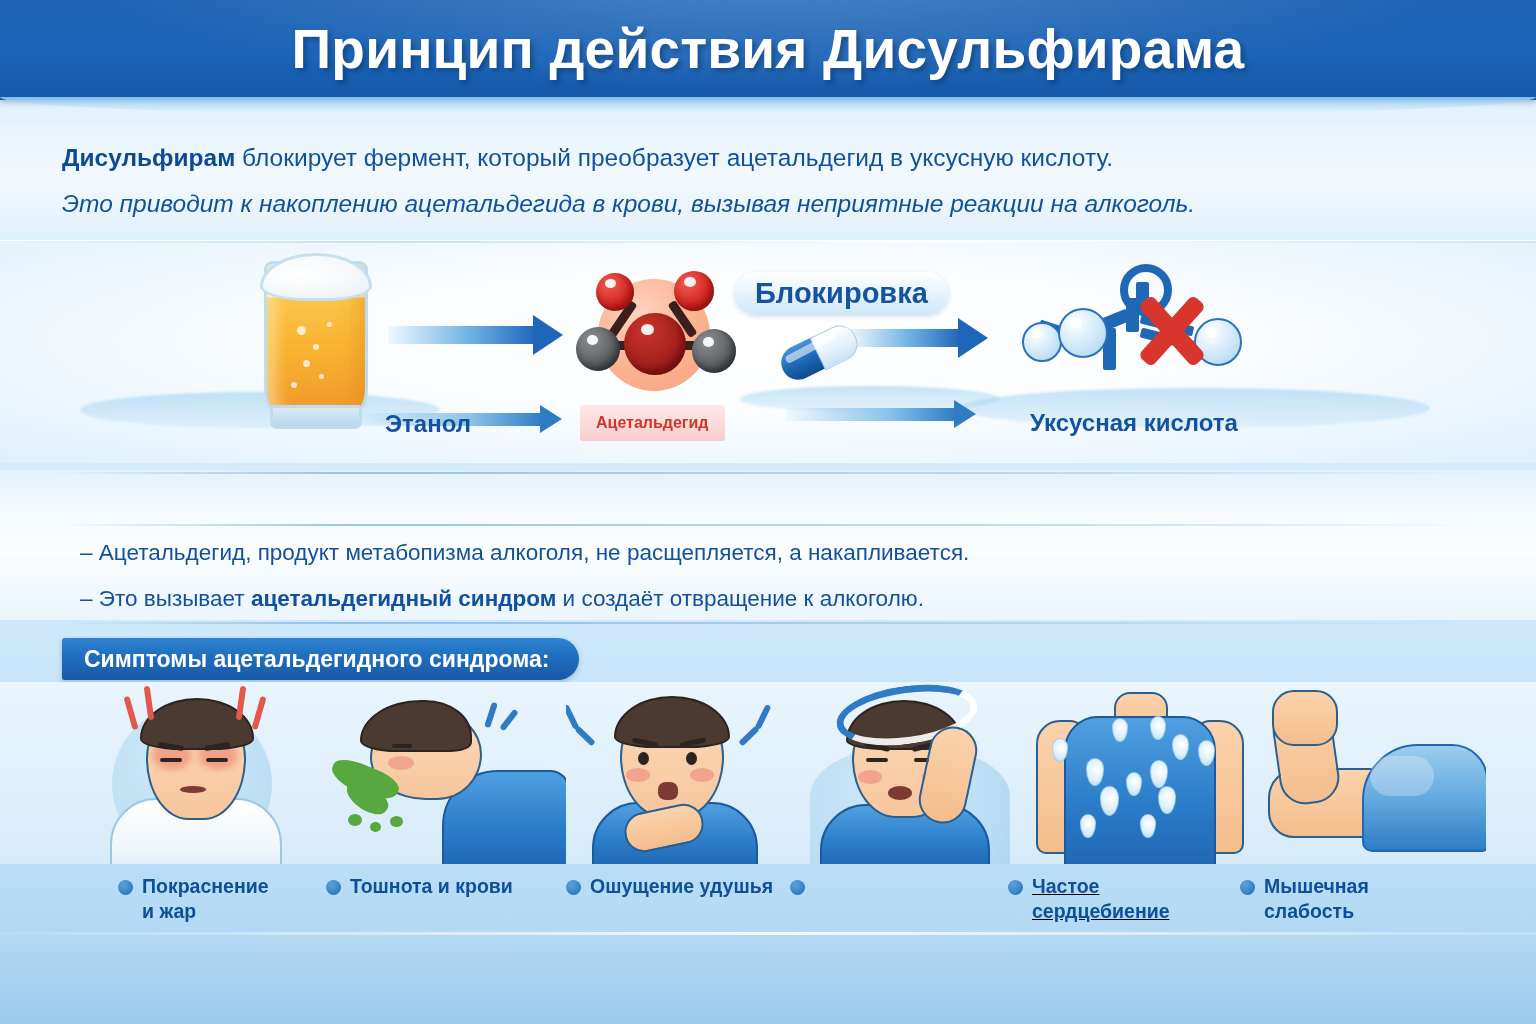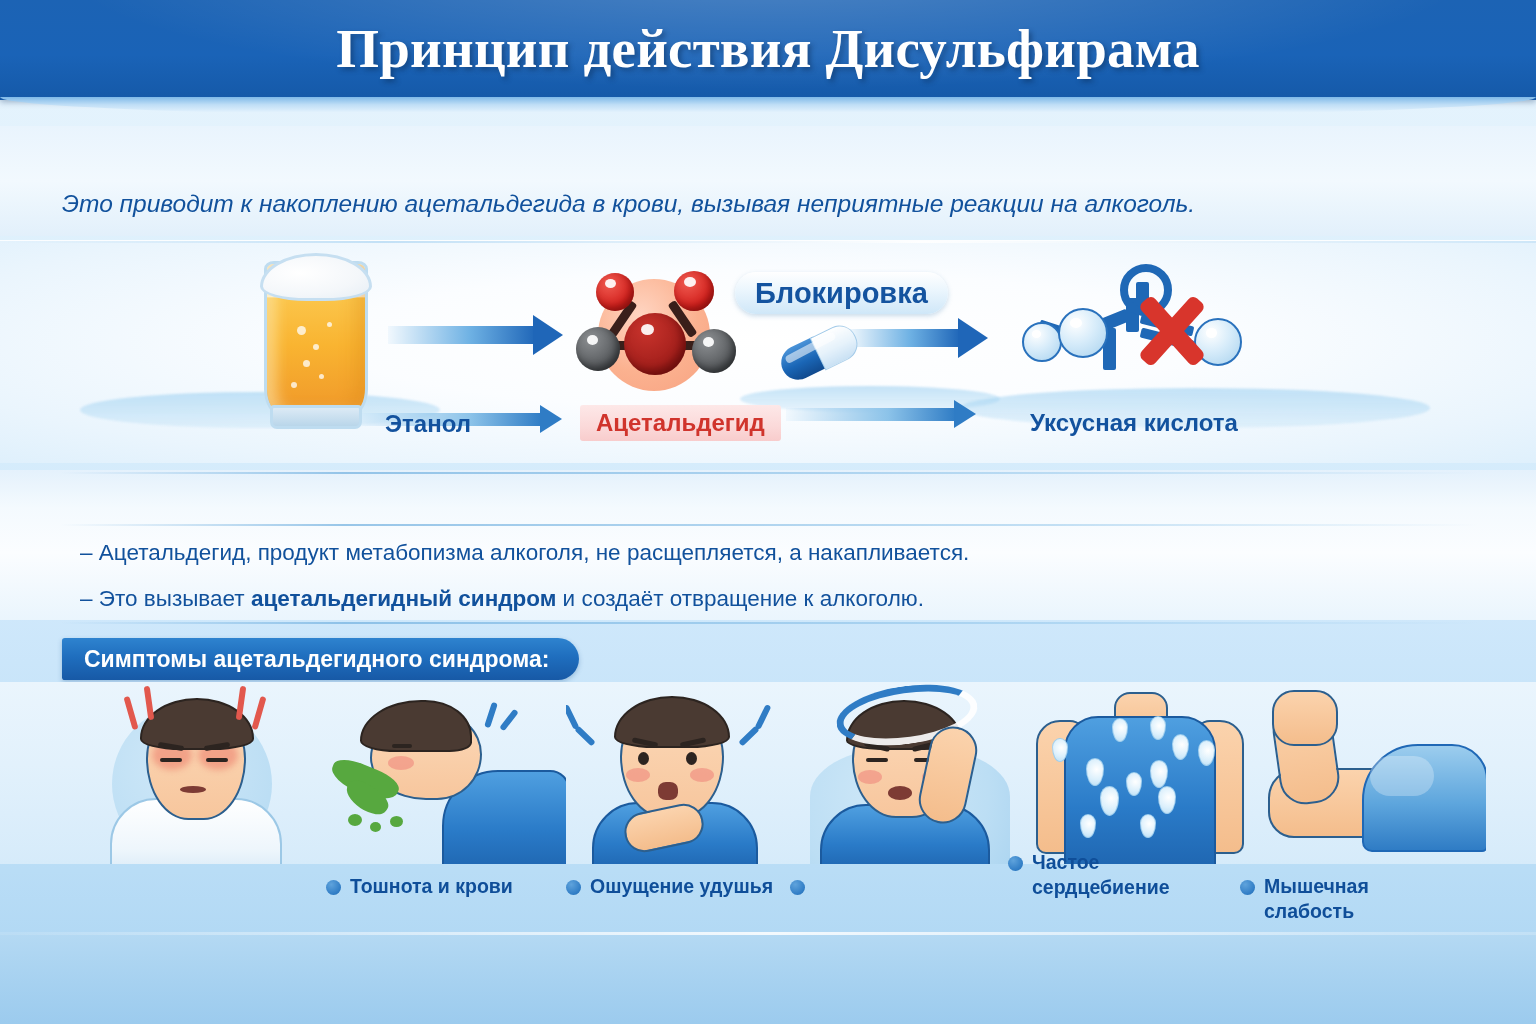--- a/index.html
+++ b/index.html
@@ -21,21 +21,21 @@
   }
   .header-sheen{
     position:absolute;left:0;top:0;width:1536px;height:100px;
     background:radial-gradient(ellipse at 50% -30%,rgba(255,255,255,.22),rgba(255,255,255,0) 65%);
     pointer-events:none;
   }
   .header-title{
     position:absolute;left:0;top:17px;width:1536px;text-align:center;
     font-size:55px;font-weight:bold;color:#ffffff;letter-spacing:.2px;
     text-shadow:3px 3px 5px rgba(8,40,80,.45);
-    font-family:Liberation Serif, serif;
+    font-family:Liberation Sans, sans-serif;
   }
   .header-wave{
     position:absolute;left:0;top:97px;width:1536px;height:22px;
     background:linear-gradient(180deg,#7fb9e8 0%,#bfdef6 35%,#e3f2fd 70%,rgba(227,242,253,0) 100%);
     border-radius:0 0 50% 50%/0 0 100% 100%;
   }
 
   
   .intro{
     position:absolute;left:0;top:126px;width:1536px;height:110px;
@@ -173,21 +173,21 @@
 
   
   .cap-label{position:absolute;font-size:24px;font-weight:bold;color:#13529e;white-space:nowrap;}
   .cap-ethanol{left:385px;top:410px;}
   .cap-acetic{left:1030px;top:409px;}
   .cap-acet-box{
     position:absolute;left:580px;top:405px;height:36px;padding:0 16px;display:flex;align-items:center;
     background:linear-gradient(180deg,#fde8e8,#fbd9d9 60%,#f8cccc 100%);
     border-radius:3px;
   }
-  .cap-acet-box span{font-size:24px;font-weight:bold;color:#d0342c;white-space:nowrap;}
+  .cap-acet-box span{font-size:16px;font-weight:bold;color:#d0342c;white-space:nowrap;}
 
   
   .mech{
     position:absolute;left:0;top:470px;width:1536px;height:150px;
     background:linear-gradient(180deg,#e4f1fc 0%,#f4fafe 25%,#fbfdff 55%,#eaf5fd 100%);
   }
   .rule{position:absolute;left:60px;width:1420px;height:2px;
     background:linear-gradient(90deg,rgba(150,200,235,0),rgba(120,180,225,.75) 20%,rgba(150,200,235,.55) 70%,rgba(150,200,235,0));}
   .mech-title{position:absolute;left:80px;top:480px;font-size:24px;font-weight:bold;color:#11519c;
     text-shadow:1px 1px 0 rgba(255,255,255,.9);}
@@ -264,20 +264,23 @@
 
 <div class="poster">
 
   <div class="header">
     <div class="header-sheen"></div>
     <div class="header-title">Принцип действия Дисульфирама</div>
   </div>
   <div class="header-wave"></div>
 
   <div class="intro">
+    <div class="intro-line l1">
+      <b>Дисульфирам</b><span> блокирует фермент, который преобразует ацетальдегид в уксусную кислоту.</span>
+    </div>
     <div class="intro-line l2">Это приводит к накоплению ацетальдегида в крови, вызывая неприятные реакции на алкоголь.</div>
   </div>
 
   <div class="diagram"></div>
 
   <div class="puddle p1"></div>
   <div class="puddle p2"></div>
   <div class="puddle p3"></div>
 
   <div class="beer">
@@ -493,36 +496,43 @@
       <div class="figure">
         <div class="arm-skin" style="left:18px;top:86px;width:132px;height:66px;border-radius:30px 10px 26px 26px;"></div>
         <div class="arm-skin" style="left:26px;top:22px;width:56px;height:96px;border-radius:26px;transform:rotate(-8deg);"></div>
         <div class="arm-skin" style="left:22px;top:8px;width:62px;height:52px;border-radius:22px;"></div>
         <div style="position:absolute;left:112px;top:62px;width:122px;height:104px;border-radius:56px 36px 6px 10px;background:linear-gradient(180deg,#9ccdee,#5ea6dd 55%,#2f7cc5 100%);border:2px solid #1f68b6;"></div>
         <div style="position:absolute;left:120px;top:74px;width:64px;height:40px;border-radius:40px;background:rgba(255,255,255,.28);"></div>
       </div>
     </div>
   </div>
 
+  <div class="sym-label" style="left:118px;top:874px;width:200px;">
+    <div class="dot"></div>
+    <div class="sym-text">
+      <div>Покраснение</div>
+      <div>и жар</div>
+    </div>
+  </div>
   <div class="sym-label" style="left:326px;top:874px;width:220px;">
     <div class="dot"></div>
     <div class="sym-text">
       <div>Тошнота и крови</div>
     </div>
   </div>
   <div class="sym-label" style="left:566px;top:874px;width:230px;">
     <div class="dot"></div>
     <div class="sym-text">
       <div>Ошущение удушья</div>
     </div>
   </div>
   <div class="sym-label" style="left:790px;top:874px;width:210px;">
     <div class="dot"></div>
   </div>
-  <div class="sym-label" style="left:1008px;top:850px;width:210px;">
+  <div class="sym-label" style="left:1008px;top:874px;width:210px;text-decoration:underline;">
     <div class="dot"></div>
     <div class="sym-text">
       <div>Частое</div>
       <div>сердцебиение</div>
     </div>
   </div>
   <div class="sym-label" style="left:1240px;top:874px;width:200px;">
     <div class="dot"></div>
     <div class="sym-text">
       <div>Мышечная</div>

